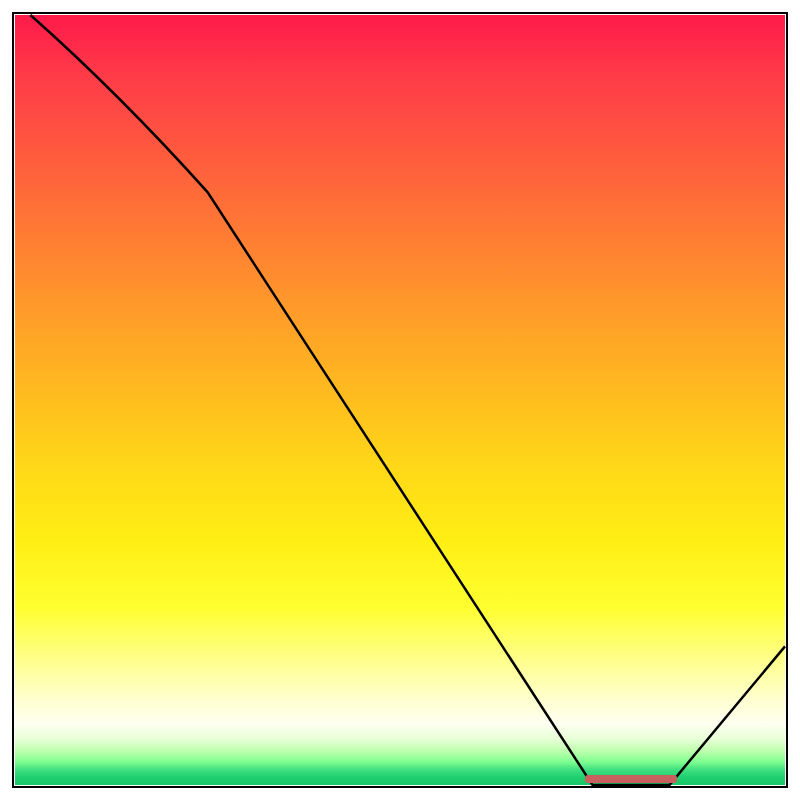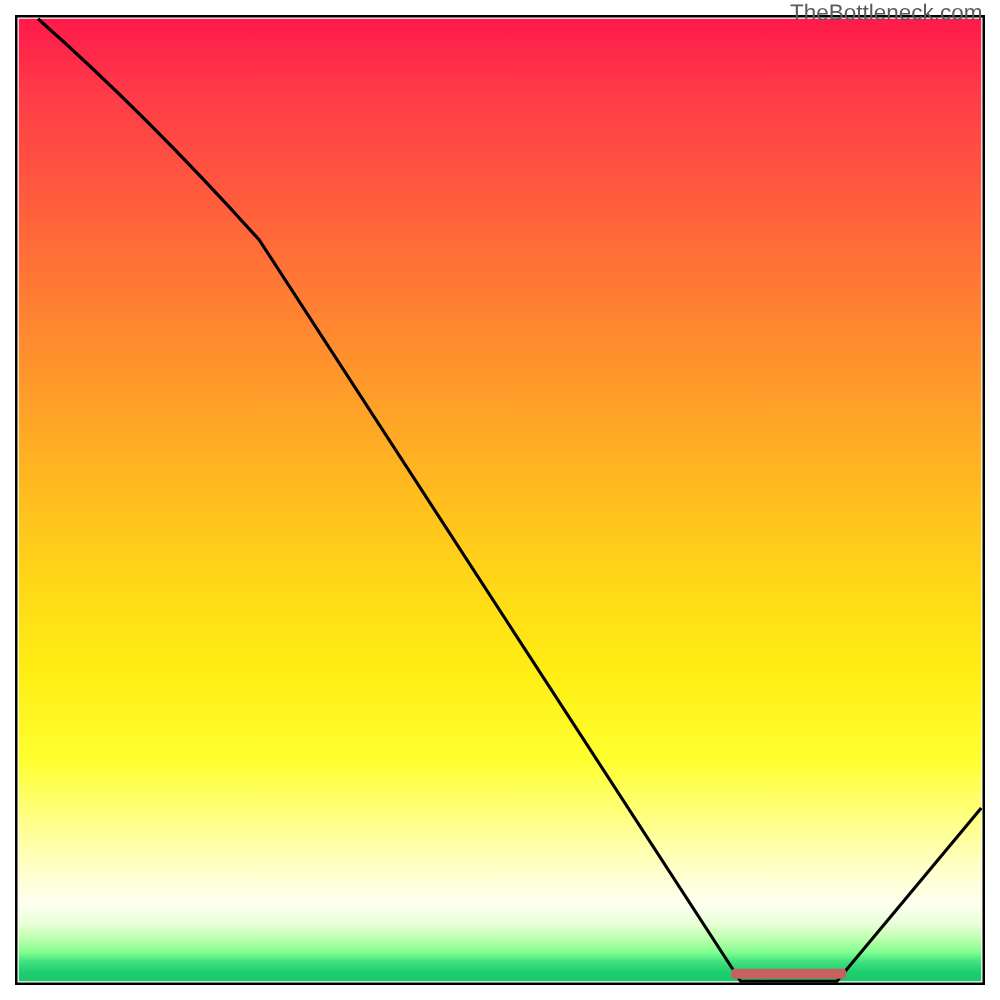--- a/index.html
+++ b/index.html
@@ -82,14 +82,13 @@
 <div class="chart-container">
   <div class="gradient-background"></div>
   <div class="black-border"></div>
 
   <svg class="curve-svg" viewBox="0 0 800 800" preserveAspectRatio="none">
     <path id="curve-path" d="M 30.4 15.0 Q 119.0 93.5 207.5 192.1 L 592.5 785.0 L 669.5 785.0 L 785.0 646.4" stroke="#000000" stroke-width="2.5" fill="none"></path>
   </svg>
 
   <div id="low-marker" class="low-marker" style="left: 584.8px; width: 92.4px; top: 775px;"></div>
 
-  <div class="watermark">TheBottleneck.com</div>
 </div>
 
 </body></html>

